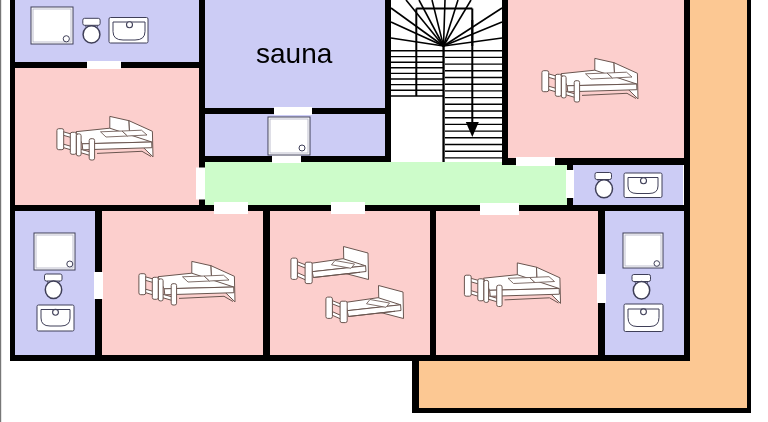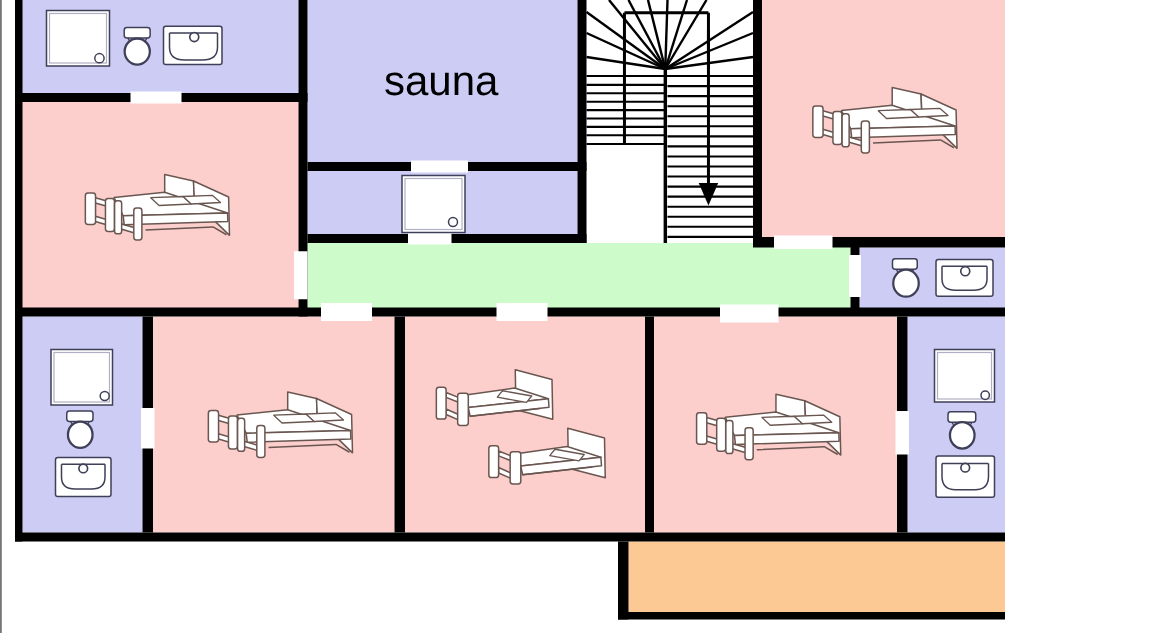--- a/index.html
+++ b/index.html
@@ -1,16 +1,16 @@
 <!DOCTYPE html>
 <html><head>
 <meta charset="utf-8">
 <style>
   html,body{margin:0;padding:0;background:#fff;}
-  #plan{position:relative;width:670px;height:422px;overflow:hidden;
+  #plan{position:relative;width:768px;height:422px;overflow:hidden;
         font-family:"Liberation Sans", sans-serif;text-align:center;}
 </style>
 </head>
 <body>
 
 <div id="plan">
 <svg width="768" height="422" viewBox="0 0 768 422">
 
 <rect x="0" y="0" width="768" height="422" fill="#ffffff"></rect>
 

